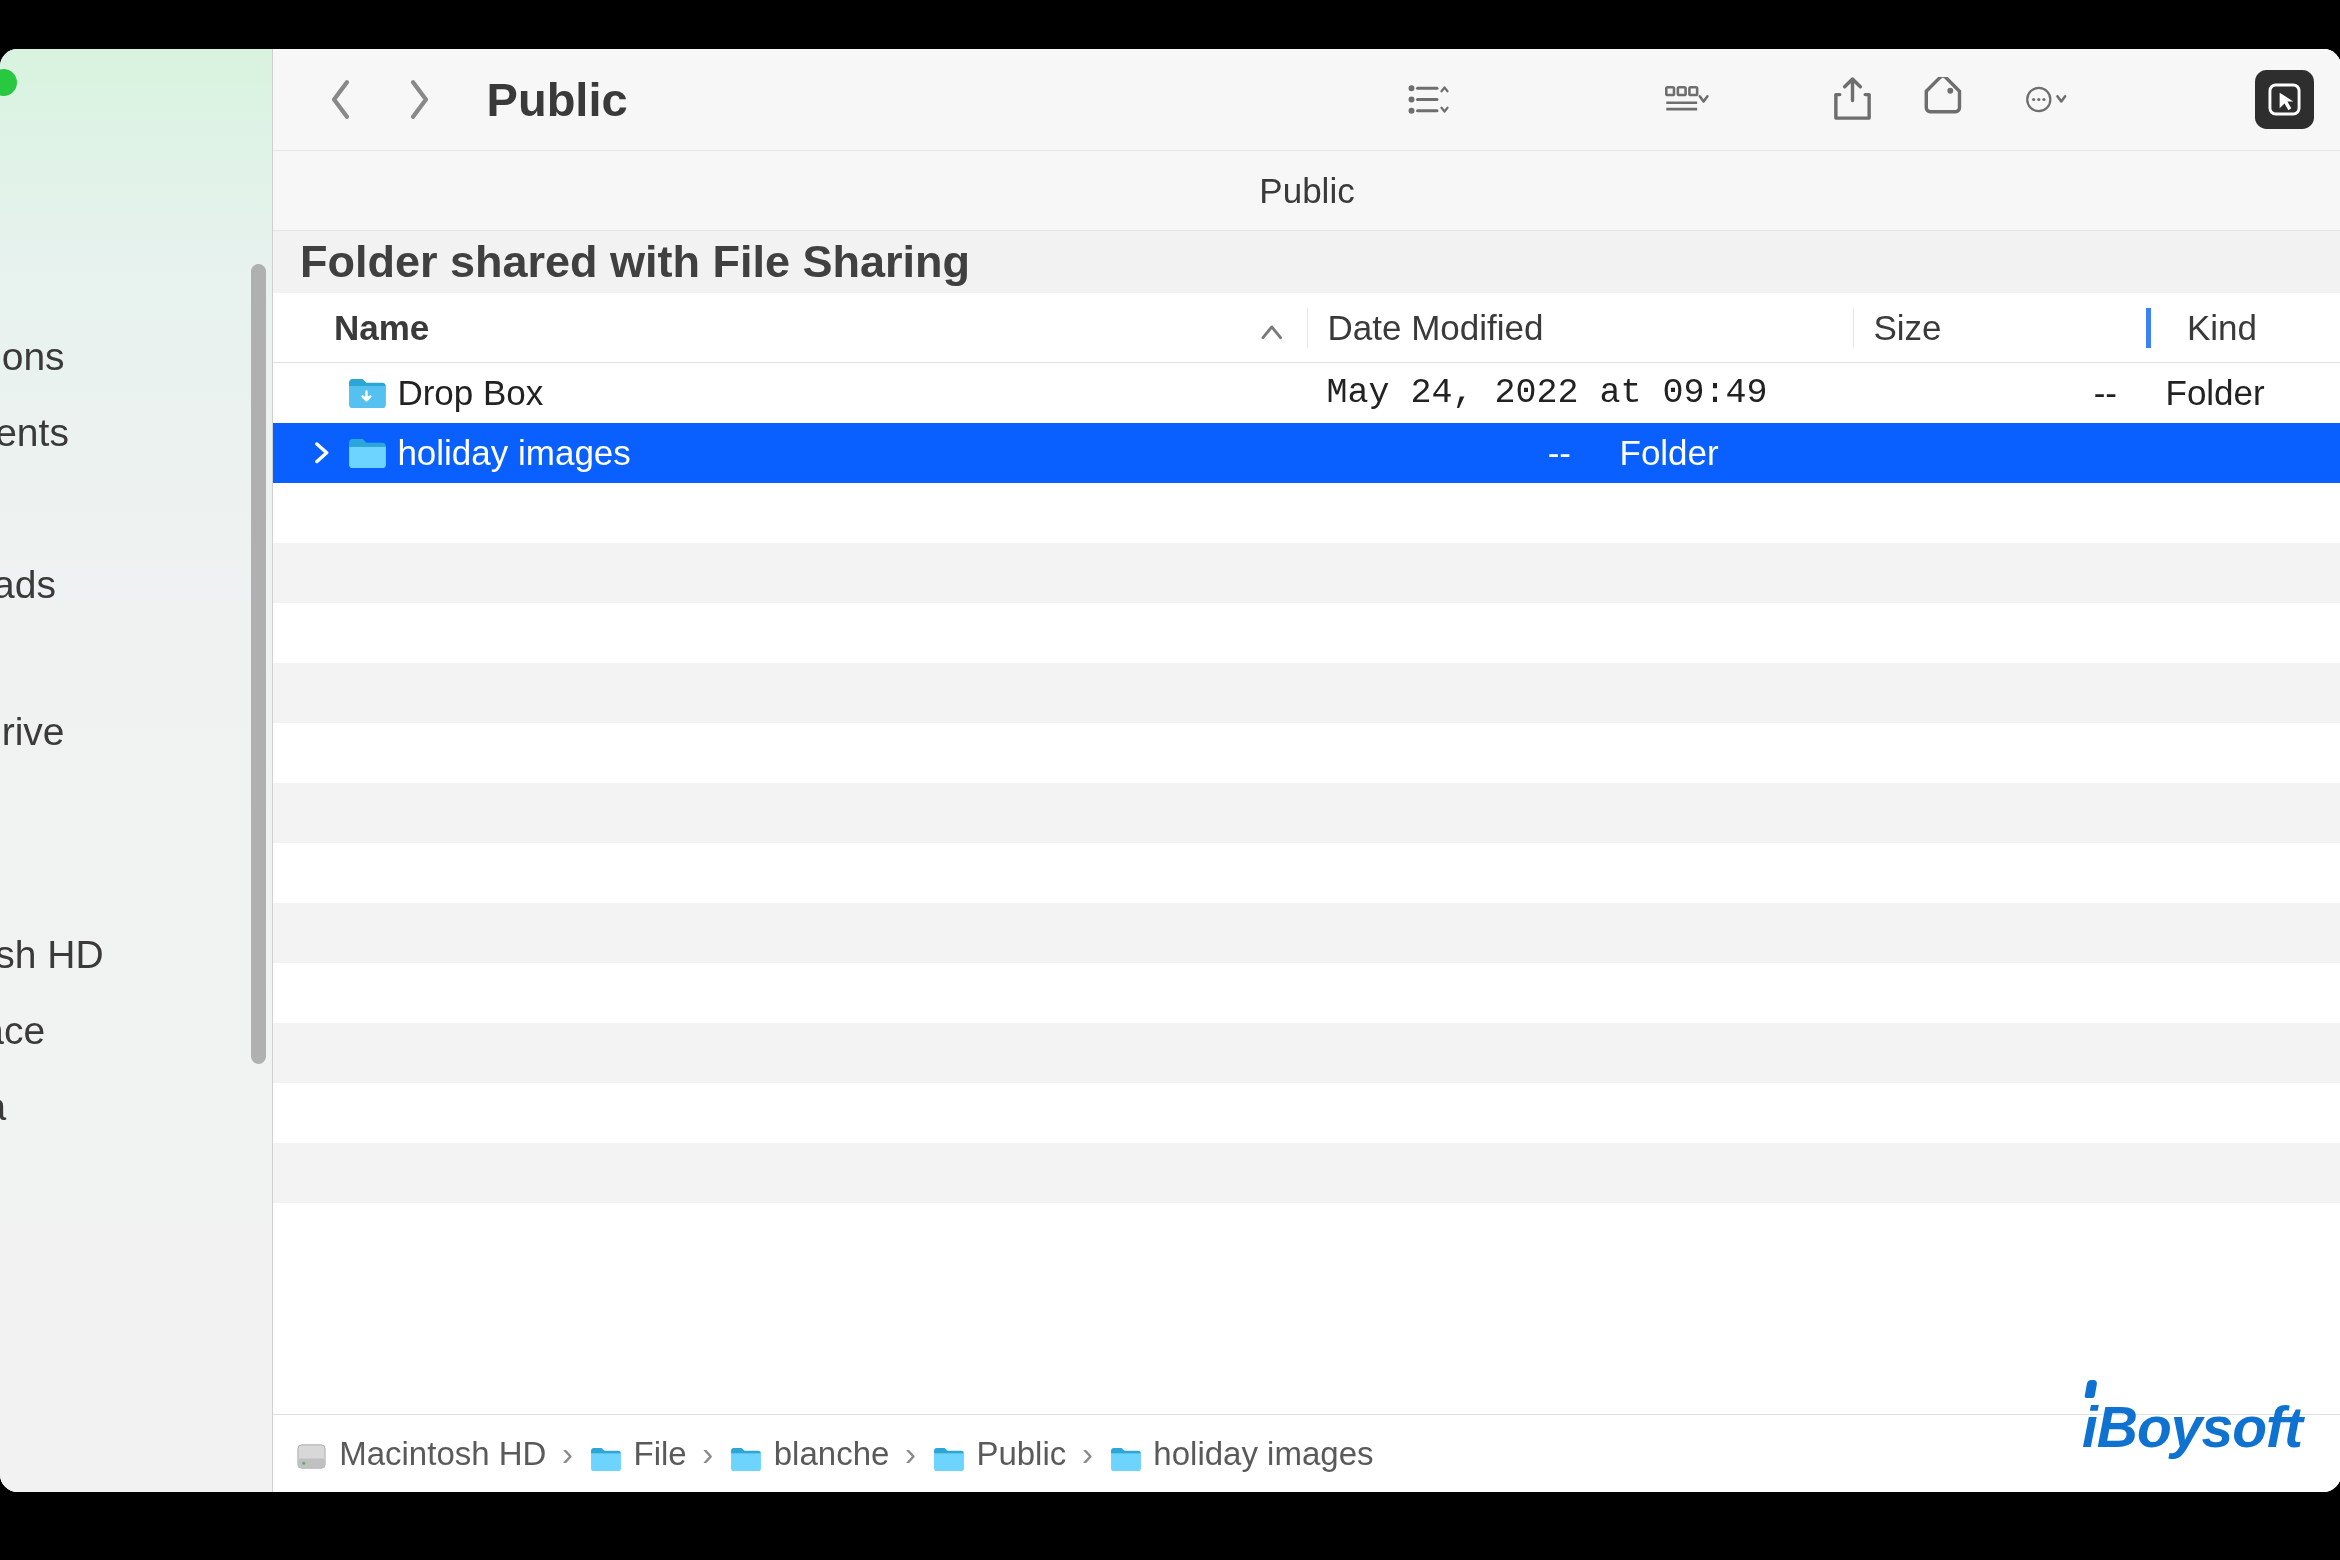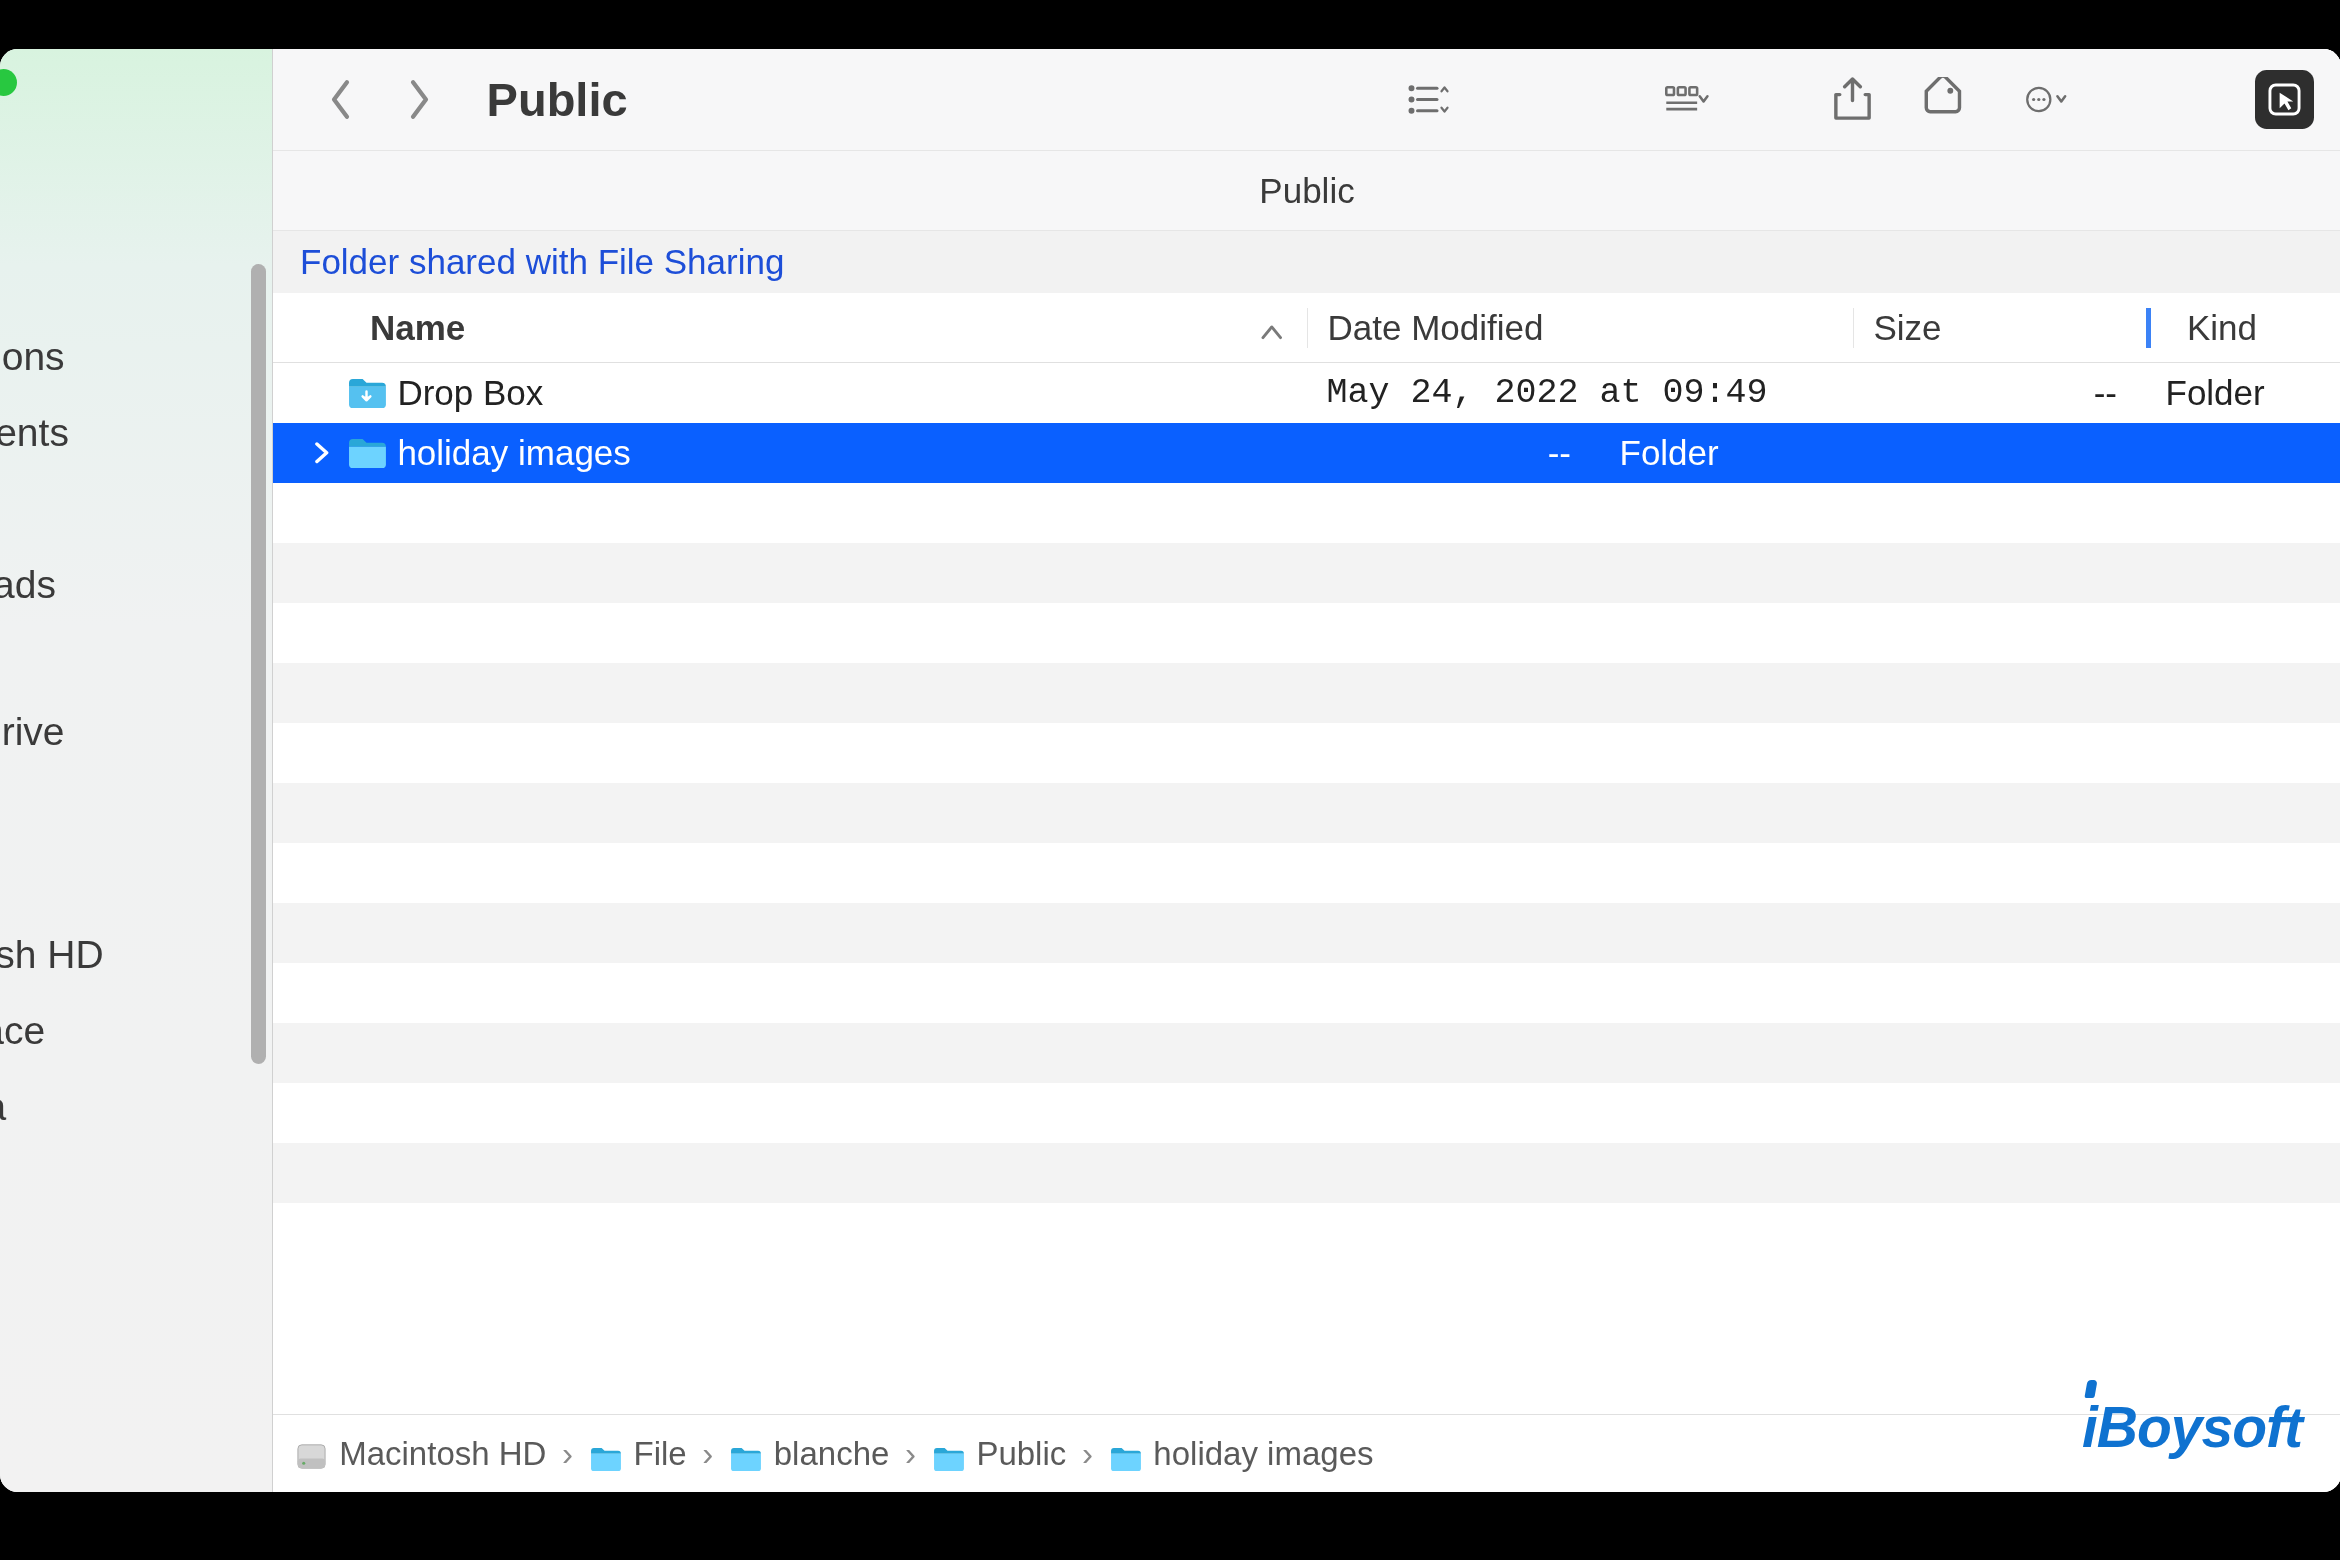--- a/index.html
+++ b/index.html
@@ -36,25 +36,25 @@
   .title { font-size:47px; font-weight:700; color:#3a3a3a; margin-left:17.6px; }
   .spacer { flex:1; }
   .tbtn { width:68px; height:68px; display:flex; align-items:center; justify-content:center; color:#6e6e6e; }
   .tbtn svg { width:45px; height:45px; }
   .tbtn.wide { width:98px; }
   .tbtn.dark { background:#2e2e2e; border-radius:11.7px; color:#fff; width:59px; height:59px; }
   .tbtn.dark svg{ width:33px; height:33px; }
 
   
   .subheader { height:80px; background:#f7f7f8; display:flex; align-items:center; justify-content:center; font-size:35px; color:#3a3a3a; border-bottom:1px solid #e6e6e6;}
-  .shared-bar { height:62px; background:#f2f2f2; color:#1d4ed8; font-size:35px; font-weight:400; display:flex; align-items:center; padding:0 27px; }
+  .shared-bar { height:62px; background:#f2f2f2; color:#404040; font-size:45px; font-weight:700; display:flex; align-items:center; padding:0 27px; }
 
   
   .cols { height:70px; display:flex; align-items:center; border-bottom:1px solid #e0e0e0; font-size:35px; color:#3a3a3a; }
-  .col-name { width:1034px; padding-left:97px; position:relative; font-weight:600;}
+  .col-name { width:1034px; padding-left:61px; position:relative; font-weight:600;}
   .col-name .sort { position:absolute; right:25px; top:50%; transform:translateY(-50%); color:#7a7a7a;}
   .col-date { width:546px; padding-left:19.5px; border-left:1px solid #e5e5e5; }
   .col-size { width:293px; padding-left:19.5px; border-left:1px solid #e5e5e5; }
   .col-kind { flex:1; padding-left:36px; border-left:5px solid #3b82f6; }
 
   
   .rows { flex:1; overflow:hidden; }
   .row { height:60px; display:flex; align-items:center; font-size:35px; color:#222; }
   .row.stripe { background:#f3f3f3; }
   .row.selected { background:#0a60ff; color:#fff; }

